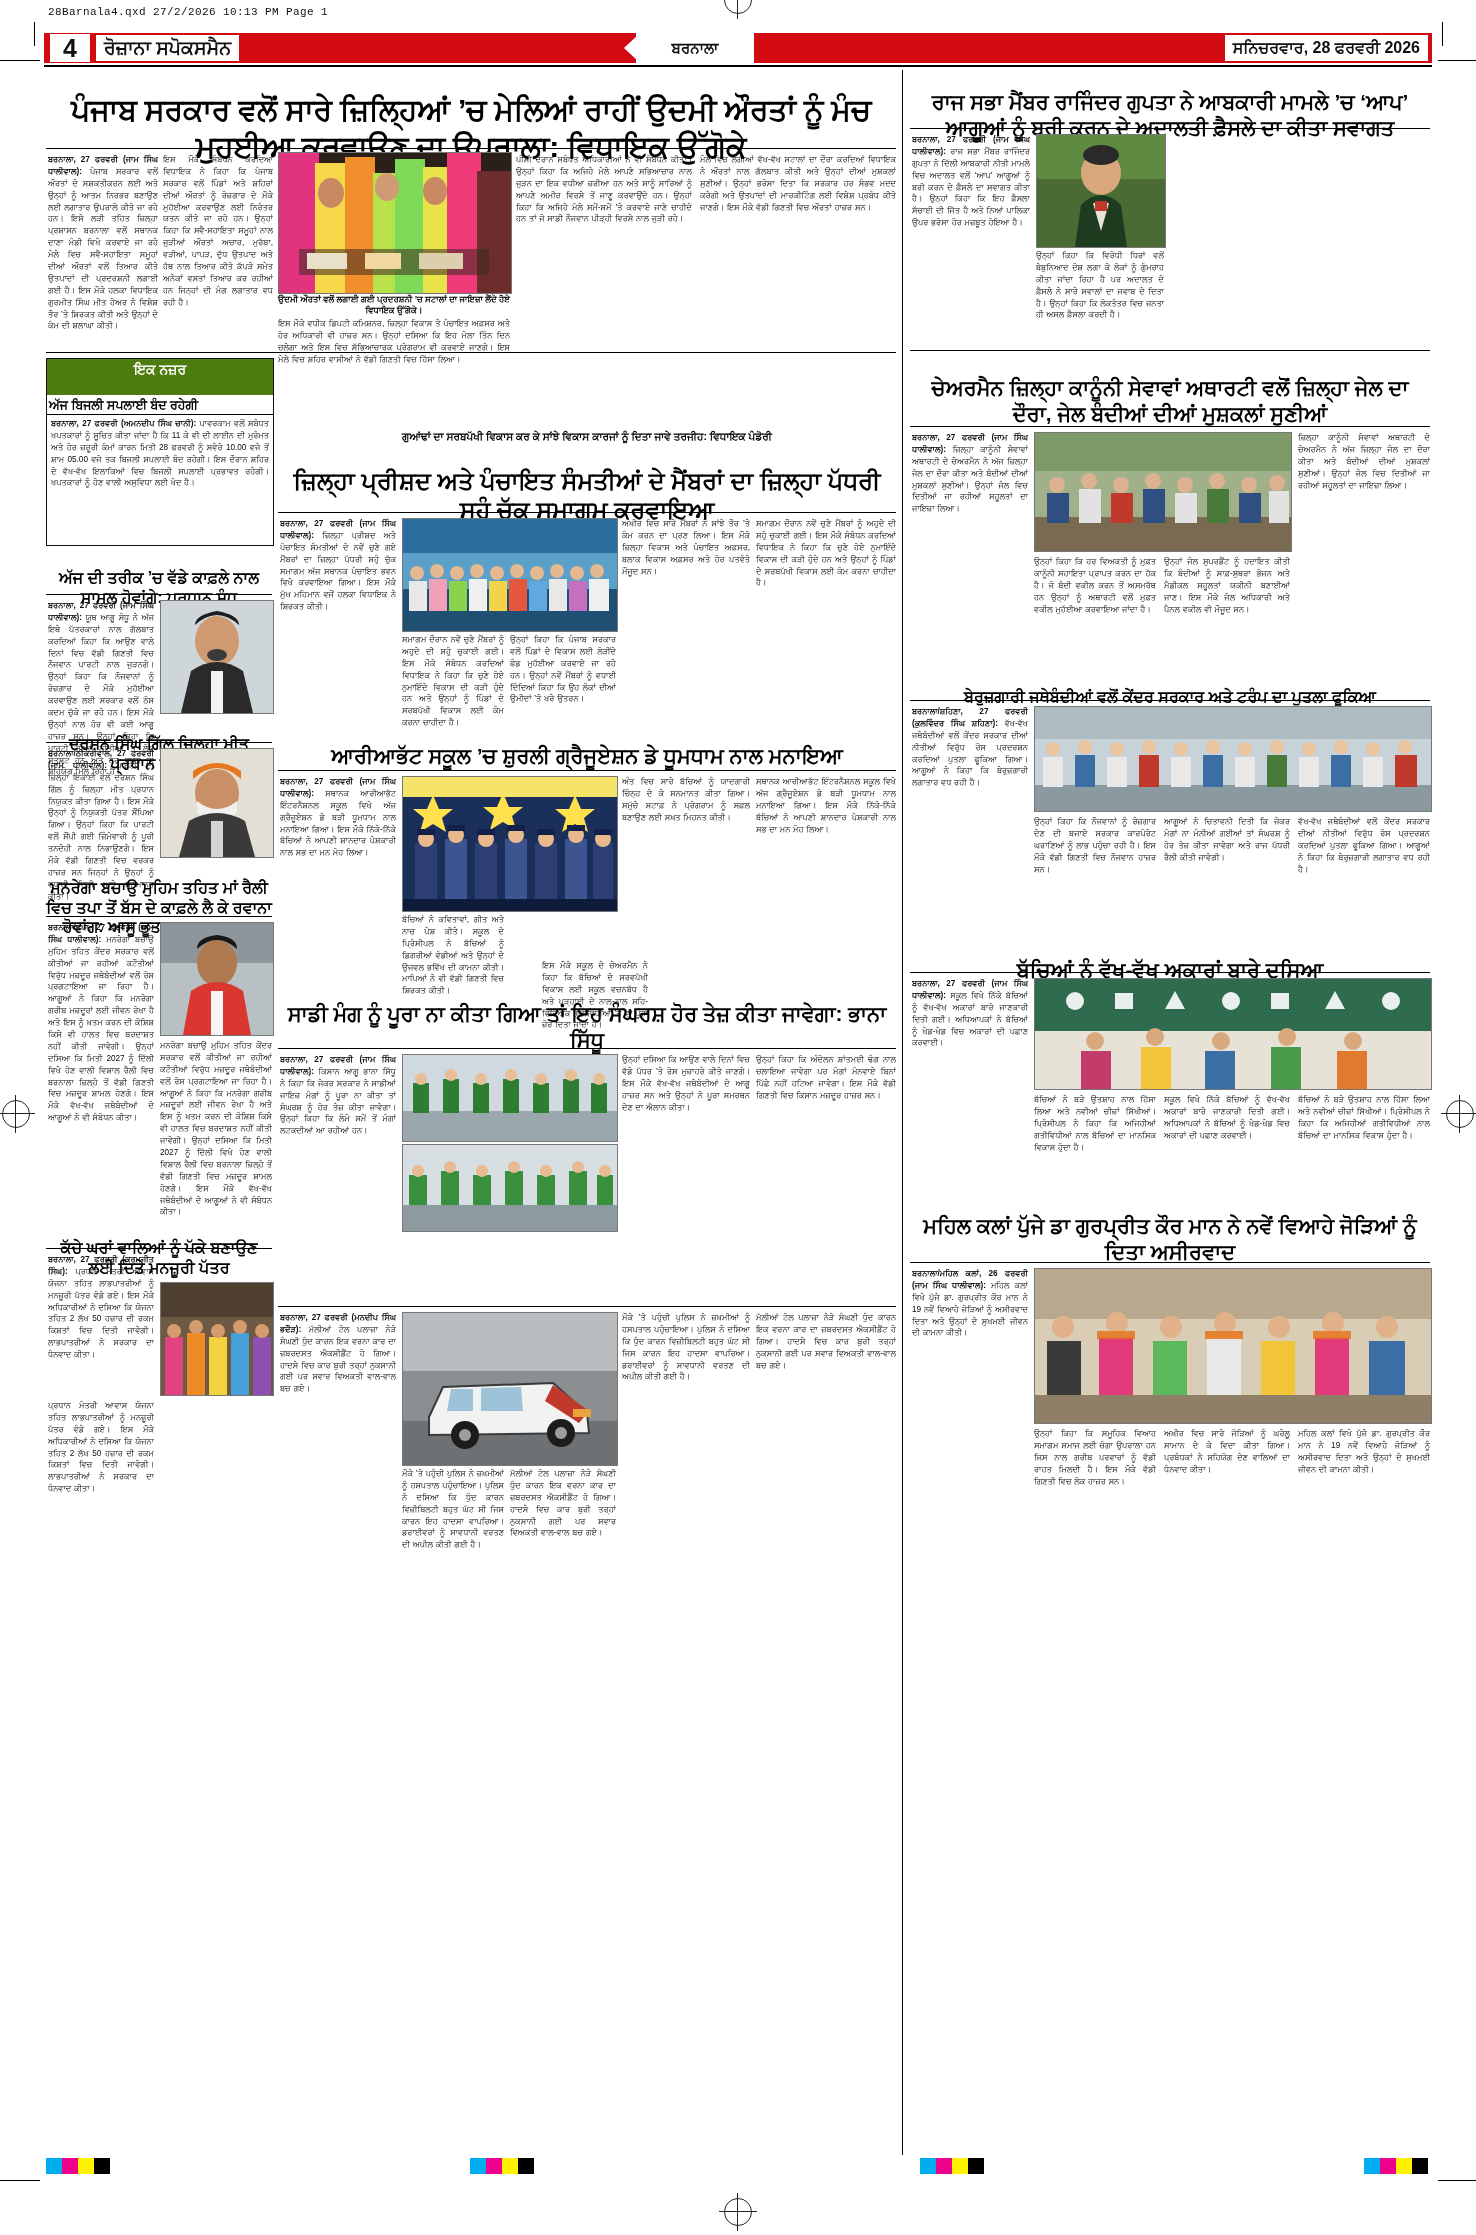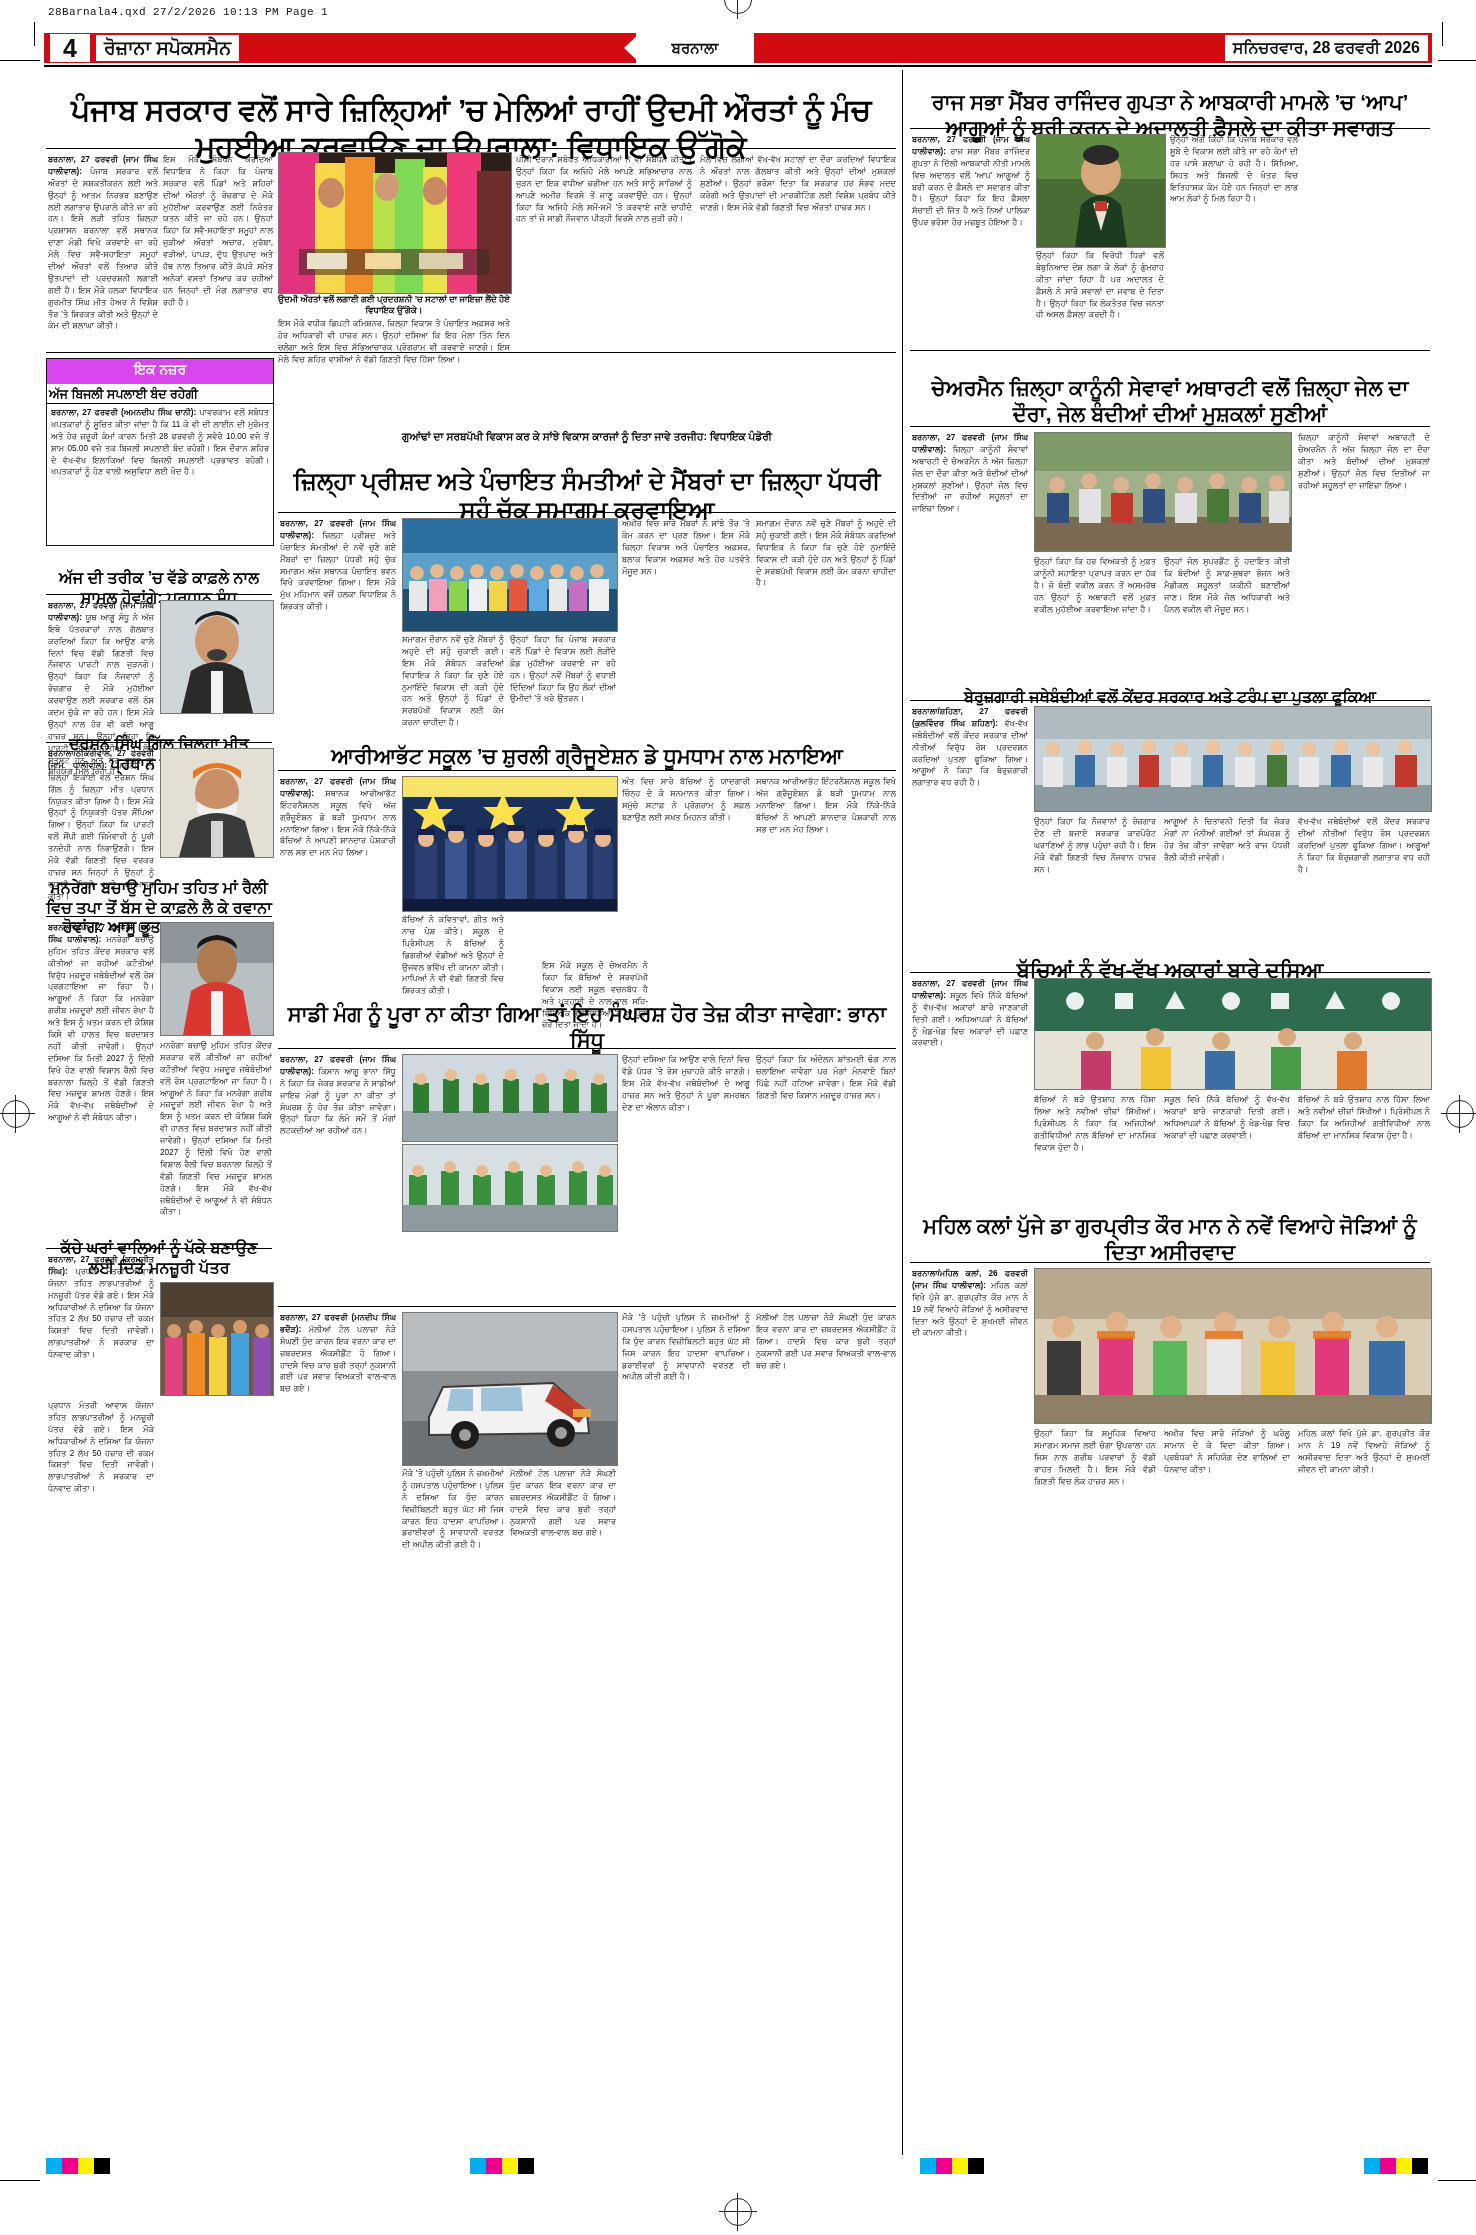--- a/index.html
+++ b/index.html
@@ -47,21 +47,21 @@
         font-family:"Liberation Sans",sans-serif;word-spacing:.5px;hyphens:auto;overflow:hidden;}
   .dateline{font-weight:bold;}
   .caption{font-size:8.5px;font-weight:bold;text-align:center;color:#000;line-height:1.3;}
 
   
   .photo{position:absolute;border:1px solid #777;overflow:hidden;}
   .ph-inner{width:100%;height:100%;}
 
   
   .nazar-box{position:absolute;border:1px solid #111;}
-  .nazar-bar{background:#d946ef;color:#fff;font-size:14px;font-weight:bold;text-align:center;height:25px;line-height:20px;}
+  .nazar-bar{background:#4d7c0f;color:#fff;font-size:14px;font-weight:bold;text-align:center;height:36px;line-height:20px;}
   .nazar-hd{font-size:12.5px;font-weight:bold;text-align:left;color:#000;padding:3px 2px 1px;}
 
   .vrule{position:absolute;width:1px;background:#000;}
   .hrule{position:absolute;height:1px;background:#000;}
   .hrule2{position:absolute;height:2px;background:#000;}
 
   
   .colorbars{position:absolute;display:flex;}
   .cb{width:16px;height:16px;}
 </style>
@@ -156,23 +156,20 @@
       <ellipse cx="64" cy="38" rx="20" ry="22" fill="#d8a77b"></ellipse>
       <path d="M44 70 Q64 50 84 70 L90 112 L38 112 Z" fill="#1c3b1f"></path>
       <path d="M56 68 L64 96 L72 68 Z" fill="#e9e4d8"></path>
       <rect x="58" y="66" width="12" height="10" fill="#c0392b"></rect>
       <ellipse cx="64" cy="20" rx="18" ry="10" fill="#2a2a2a"></ellipse>
     </svg>
   </div>
   <div class="col" style="left:1036px;top:250px;width:128px;height:94px;">
     <div class="para">ਉਨ੍ਹਾਂ ਕਿਹਾ ਕਿ ਵਿਰੋਧੀ ਧਿਰਾਂ ਵਲੋਂ ਬੇਬੁਨਿਆਦ ਦੋਸ਼ ਲਗਾ ਕੇ ਲੋਕਾਂ ਨੂੰ ਗੁੰਮਰਾਹ ਕੀਤਾ ਜਾਂਦਾ ਰਿਹਾ ਹੈ ਪਰ ਅਦਾਲਤ ਦੇ ਫ਼ੈਸਲੇ ਨੇ ਸਾਰੇ ਸਵਾਲਾਂ ਦਾ ਜਵਾਬ ਦੇ ਦਿਤਾ ਹੈ। ਉਨ੍ਹਾਂ ਕਿਹਾ ਕਿ ਲੋਕਤੰਤਰ ਵਿਚ ਜਨਤਾ ਹੀ ਅਸਲ ਫ਼ੈਸਲਾ ਕਰਦੀ ਹੈ।</div>
   </div>
-  <div class="col" style="left:1170px;top:134px;width:128px;height:210px;">
-    <div class="para">ਉਨ੍ਹਾਂ ਅੱਗੇ ਕਿਹਾ ਕਿ ਪੰਜਾਬ ਸਰਕਾਰ ਵਲੋਂ ਸੂਬੇ ਦੇ ਵਿਕਾਸ ਲਈ ਕੀਤੇ ਜਾ ਰਹੇ ਕੰਮਾਂ ਦੀ ਹਰ ਪਾਸੇ ਸ਼ਲਾਘਾ ਹੋ ਰਹੀ ਹੈ। ਸਿੱਖਿਆ, ਸਿਹਤ ਅਤੇ ਬਿਜਲੀ ਦੇ ਖੇਤਰ ਵਿਚ ਇਤਿਹਾਸਕ ਕੰਮ ਹੋਏ ਹਨ ਜਿਨ੍ਹਾਂ ਦਾ ਲਾਭ ਆਮ ਲੋਕਾਂ ਨੂੰ ਮਿਲ ਰਿਹਾ ਹੈ।</div>
-  </div>
   <div class="hrule" style="left:910px;top:350px;width:520px;"></div>
 
   <div class="nazar-box" style="left:46px;top:358px;width:226px;height:186px;">
     <div class="nazar-bar">ਇਕ ਨਜ਼ਰ</div>
     <div class="nazar-hd">ਅੱਜ ਬਿਜਲੀ ਸਪਲਾਈ ਬੰਦ ਰਹੇਗੀ</div>
     <div class="hrule" style="position:relative;left:0;top:0;width:100%;"></div>
     <div style="padding:3px 4px;">
       <div class="para"><span class="dateline">ਬਰਨਾਲਾ, 27 ਫਰਵਰੀ (ਅਮਨਦੀਪ ਸਿੰਘ ਚਾਨੀ):</span> <span>ਪਾਵਰਕਾਮ ਵਲੋਂ ਸਬੰਧਤ ਖਪਤਕਾਰਾਂ ਨੂੰ ਸੂਚਿਤ ਕੀਤਾ ਜਾਂਦਾ ਹੈ ਕਿ 11 ਕੇ ਵੀ ਦੀ ਲਾਈਨ ਦੀ ਮੁਰੰਮਤ ਅਤੇ ਹੋਰ ਜ਼ਰੂਰੀ ਕੰਮਾਂ ਕਾਰਨ ਮਿਤੀ 28 ਫਰਵਰੀ ਨੂੰ ਸਵੇਰੇ 10.00 ਵਜੇ ਤੋਂ ਸ਼ਾਮ 05.00 ਵਜੇ ਤਕ ਬਿਜਲੀ ਸਪਲਾਈ ਬੰਦ ਰਹੇਗੀ। ਇਸ ਦੌਰਾਨ ਸ਼ਹਿਰ ਦੇ ਵੱਖ-ਵੱਖ ਇਲਾਕਿਆਂ ਵਿਚ ਬਿਜਲੀ ਸਪਲਾਈ ਪ੍ਰਭਾਵਤ ਰਹੇਗੀ। ਖਪਤਕਾਰਾਂ ਨੂੰ ਹੋਣ ਵਾਲੀ ਅਸੁਵਿਧਾ ਲਈ ਖੇਦ ਹੈ।</span></div>
     </div>
   </div>

